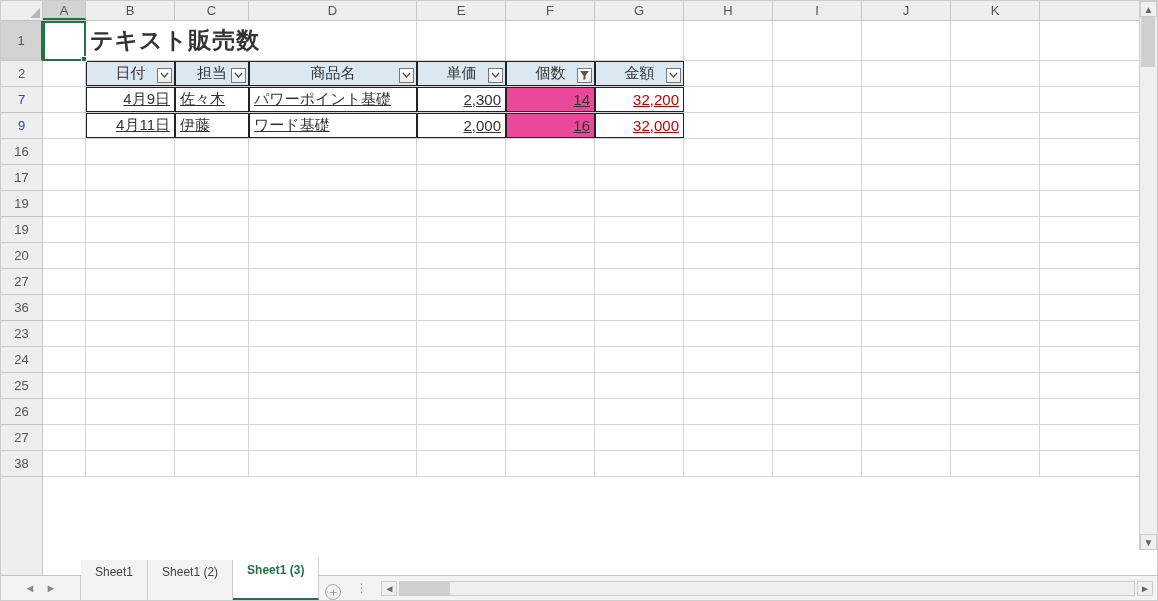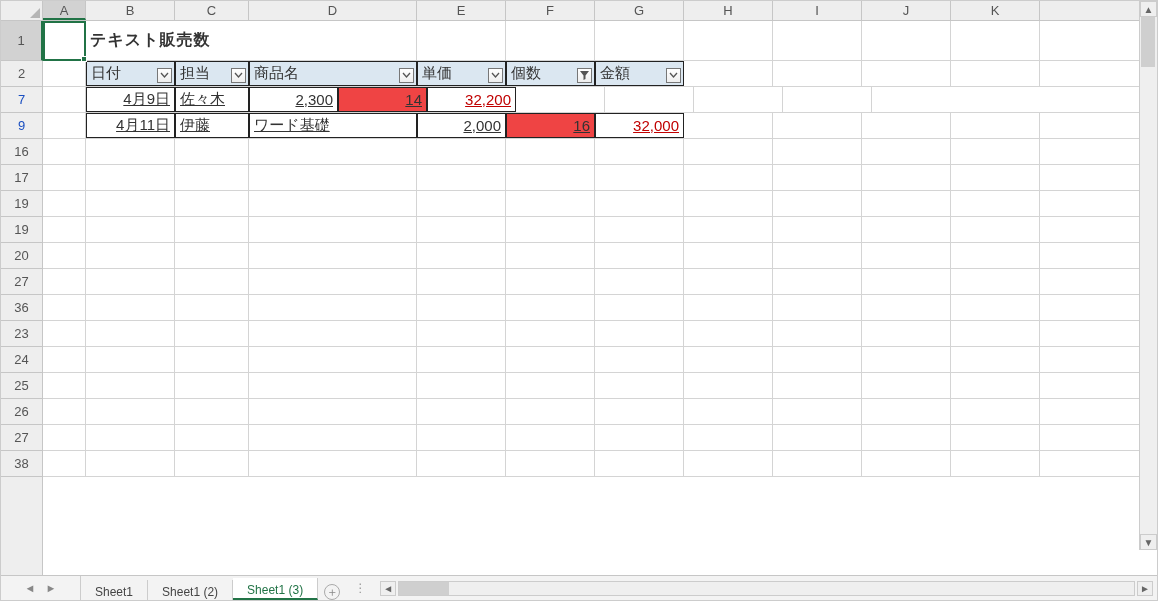--- a/index.html
+++ b/index.html
@@ -17,41 +17,41 @@
   .rowhead-cell.selrow { background:#d2d2d2; border-right:2px solid #217346; width:42px; }
   .rowhead-cell.filtered { color:#1a4fc1; }
 
   .sheet-body { flex:1; position:relative; }
   .row { display:flex; border-bottom:1px solid #d4d4d4; height:26px; }
   .row.tall { height:40px; }
   .cell { border-right:1px solid #d4d4d4; padding:0 4px; display:flex; align-items:center; overflow:hidden; white-space:nowrap; font-size:15px; }
   .wB{width:89px;} .wC{width:74px;} .wD{width:168px;} .wE{width:89px;} .wF{width:89px;} .wG{width:89px;}
   .wH,.wI,.wJ,.wK{width:89px;}
 
-  .title-text { font-size:16px; font-weight:bold; letter-spacing:1px;}
+  .title-text { font-size:23px; font-weight:bold; letter-spacing:1px;}
   .hdr { background:#dbe7f1; border:1px solid #222 !important; position:relative; justify-content:center; }
-  .hdr .lbl { width:100%; }
+  .hdr .lbl { text-align:center; width:100%; }
   .hdr .fbtn { position:absolute; right:2px; bottom:2px; width:15px; height:15px; border:1px solid #777; background:linear-gradient(#fff,#eee); display:flex; align-items:center; justify-content:center;}
   .fbtn svg { display:block; }
   .datacell { border:1px solid #222 !important;text-decoration:underline; }
   .right { justify-content:flex-end; }
   .left { justify-content:flex-start; }
-  .yellow { background:#ef4444;text-align:right; }
+  .yellow { background:#ec4899;text-align:right; }
   .redtxt { color:#c00000; }
 
   .selected-cell { position:absolute; left:0; top:0; border:2px solid #217346; width:42px; height:40px; pointer-events:none; z-index:4;}
   .sel-handle { position:absolute; right:-3px; bottom:-3px; width:6px; height:6px; background:#217346; border:1px solid #fff; }
 
   
   .tabstrip { height:25px; border-top:1px solid #c6c6c6; background:#f3f3f3; display:flex; align-items:stretch; font-size:12px; position:relative;}
   .tabnav { width:80px; display:flex; align-items:center; justify-content:center; gap:10px; color:#888; border-right:1px solid #ccc; padding:0 6px;}
   .tabnav span{font-size:11px;}
   .tabs { display:flex; align-items:flex-end; }
-  .tab { padding:4px 14px 0; background:#f3f3f3; border-right:1px solid #ccc; color:#444; cursor:pointer; line-height:16px;}
-  .tab.active { background:#fff; color:#217346; border-bottom:2px solid #217346; font-weight:400;}
+  .tab { padding:4px 14px 20px; background:#f3f3f3; border-right:1px solid #ccc; color:#444; cursor:pointer; line-height:16px;}
+  .tab.active { background:#fff; color:#217346; border-bottom:2px solid #217346; font-weight:700;}
   .tab-add { width:28px; display:flex; align-items:center; justify-content:center; color:#888;}
   .tab-add .circ { width:16px;height:16px;border:1px solid #aaa;border-radius:50%; display:flex;align-items:center;justify-content:center;font-size:12px;line-height:12px;}
   .hscroll { flex:1; display:flex; align-items:center; padding:0 4px; gap:2px;}
   .hscroll .track { flex:1; height:15px; background:#efefef; border:1px solid #ccc; position:relative; }
   .hscroll .thumb { position:absolute; left:0; top:0; height:100%; width:50px; background:#cfcfcf;}
   .hscroll .arrow { width:16px; height:15px; border:1px solid #ccc; background:#efefef; display:flex;align-items:center;justify-content:center;color:#666; font-size:10px;}
 
   
   .vscroll { position:absolute; right:0; top:0; width:18px; bottom:25px; background:#efefef; border-left:1px solid #ccc; display:flex; flex-direction:column; }
   .vscroll .arrow { height:16px; border:1px solid #ccc; display:flex;align-items:center;justify-content:center;color:#666;font-size:10px;background:#efefef;}
@@ -179,20 +179,21 @@
         <div class="cell wH"></div>
         <div class="cell wI"></div>
         <div class="cell wJ"></div>
         <div class="cell wK"></div>
       </div>
 
       <div class="row">
         <div class="cell" style="width:43px"></div>
         <div class="cell wB datacell right">4月9日</div>
         <div class="cell wC datacell left">佐々木</div>
+        <div class="cell wD datacell left">パワーポイント基礎</div>
         <div class="cell wE datacell right">2,300</div>
         <div class="cell wF datacell right yellow">14</div>
         <div class="cell wG datacell right redtxt">32,200</div>
         <div class="cell wH"></div>
         <div class="cell wI"></div>
         <div class="cell wJ"></div>
         <div class="cell wK"></div>
       </div>
 
       <div class="row">

